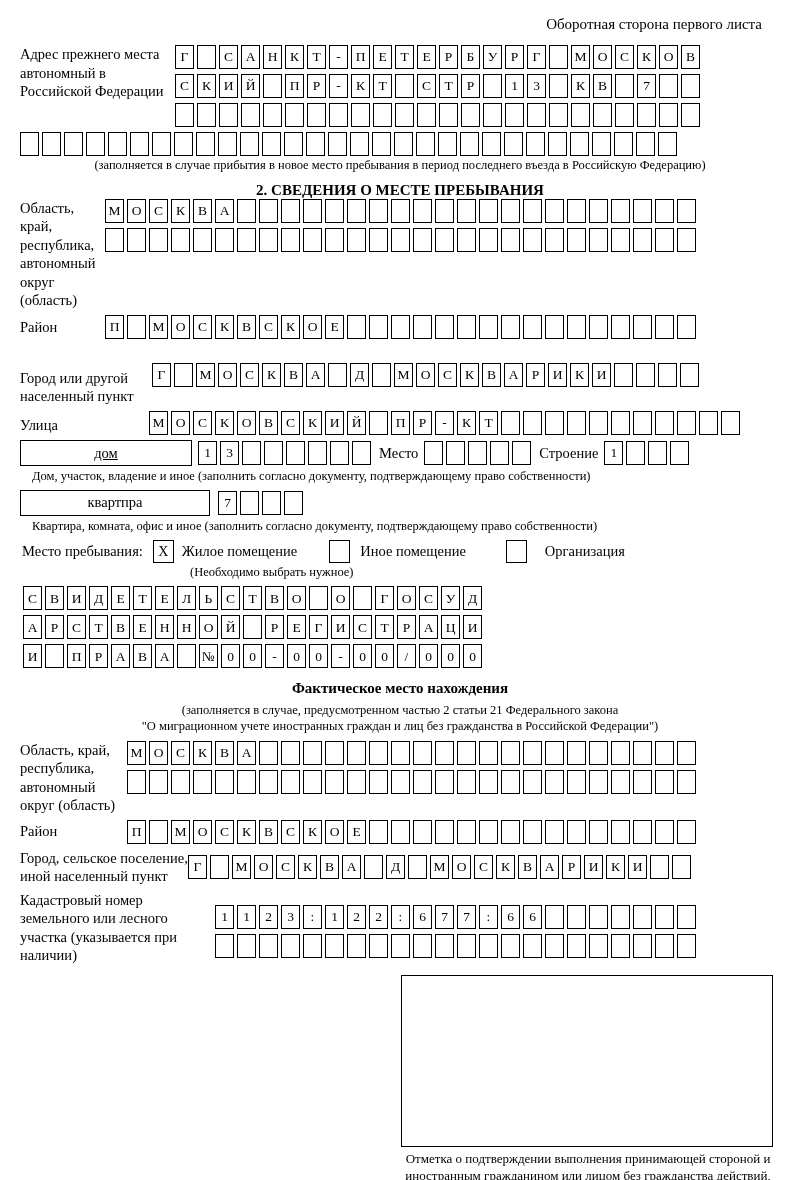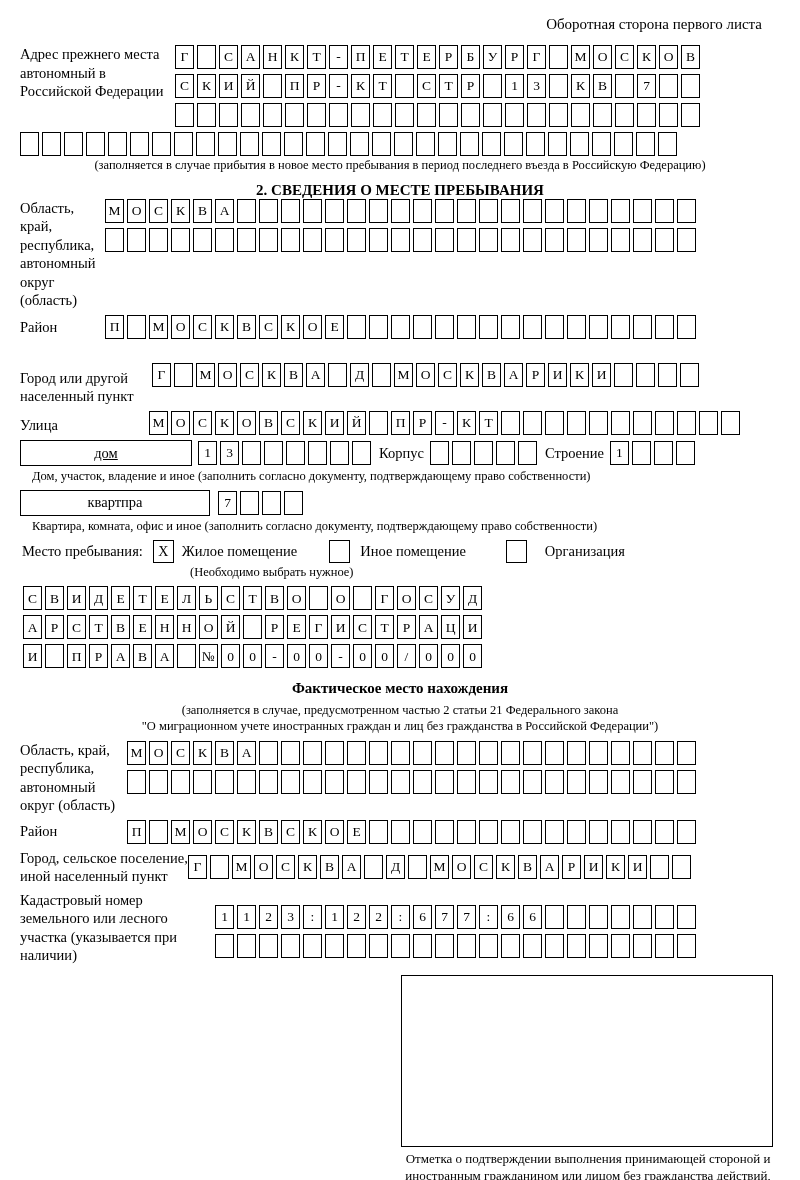--- a/index.html
+++ b/index.html
@@ -350,21 +350,21 @@
         <div class="cell">1</div>
         <div class="cell">3</div>
         <div class="cell"></div>
         <div class="cell"></div>
         <div class="cell"></div>
         <div class="cell"></div>
         <div class="cell"></div>
         <div class="cell"></div>
       </div>
     <div class="gap8"></div>
-    <div class="flabel" style="font-size:14.5px;">Корпус</div>
+    <div class="flabel" style="font-size:14.5px;">Место</div>
     <div class="gap6"></div>
     <div class="cells">
         <div class="cell"></div>
         <div class="cell"></div>
         <div class="cell"></div>
         <div class="cell"></div>
         <div class="cell"></div>
       </div>
     <div class="gap8"></div>
     <div class="flabel" style="font-size:14.5px;">Строение</div>

